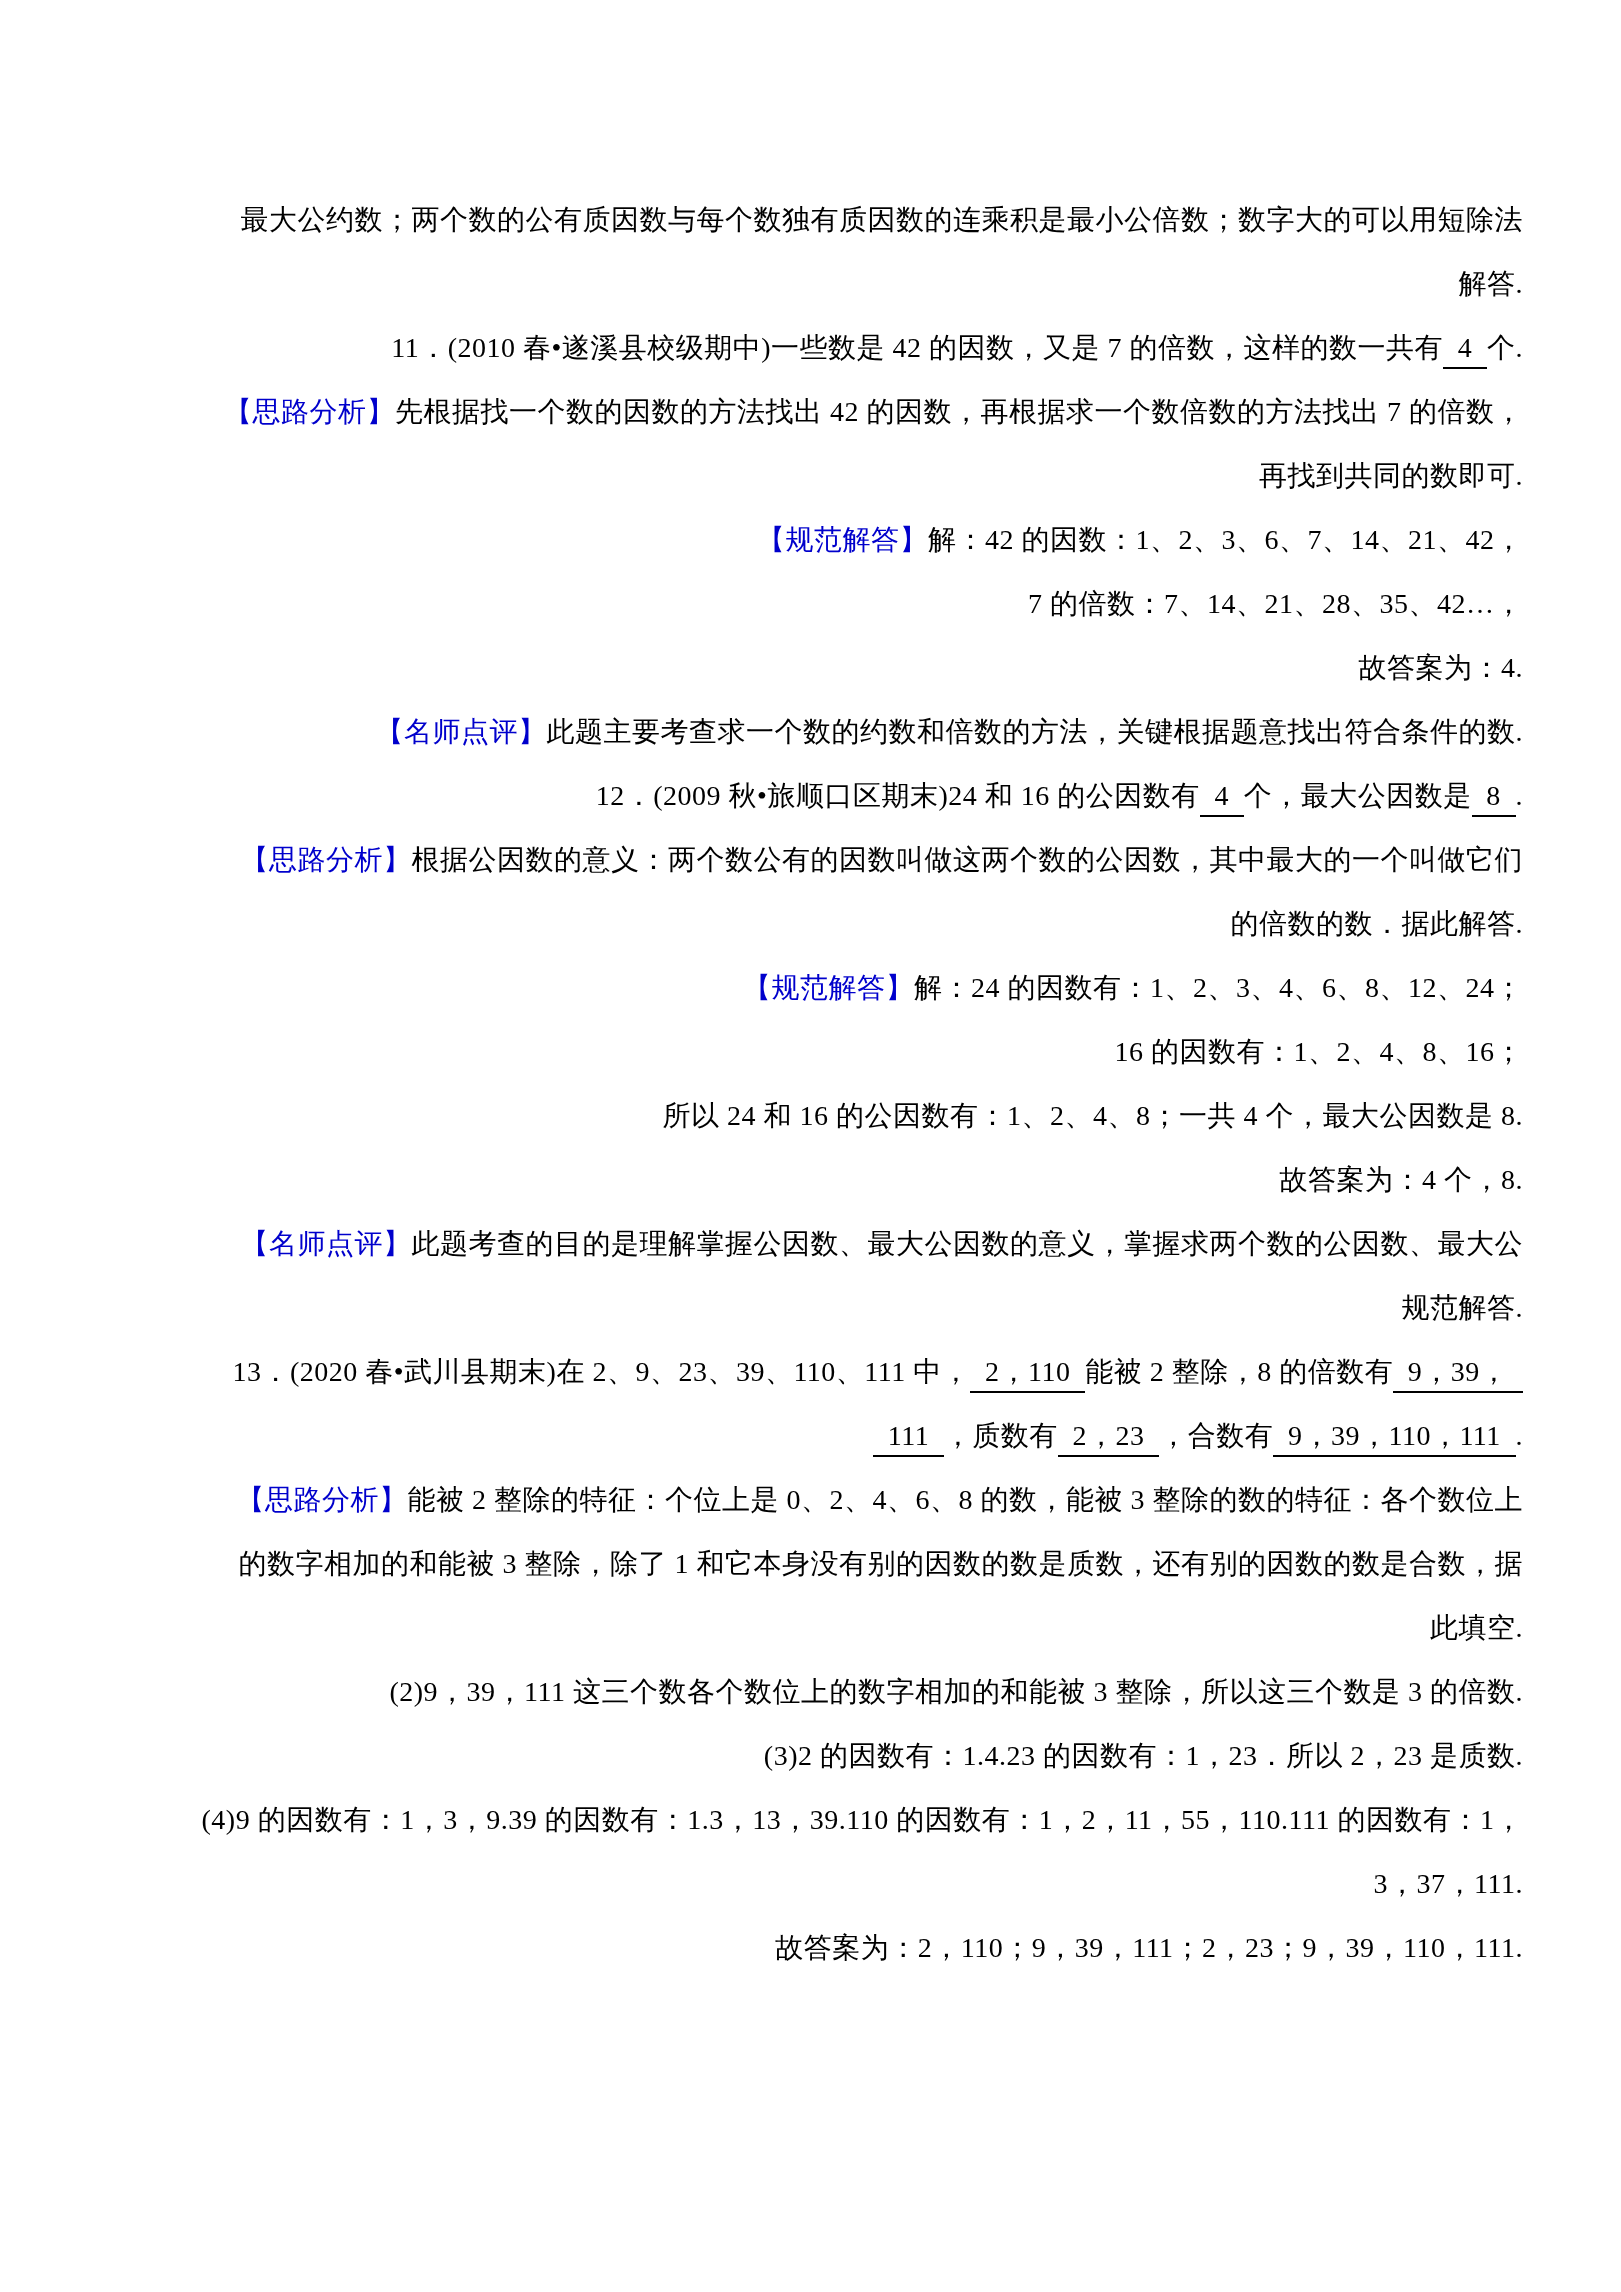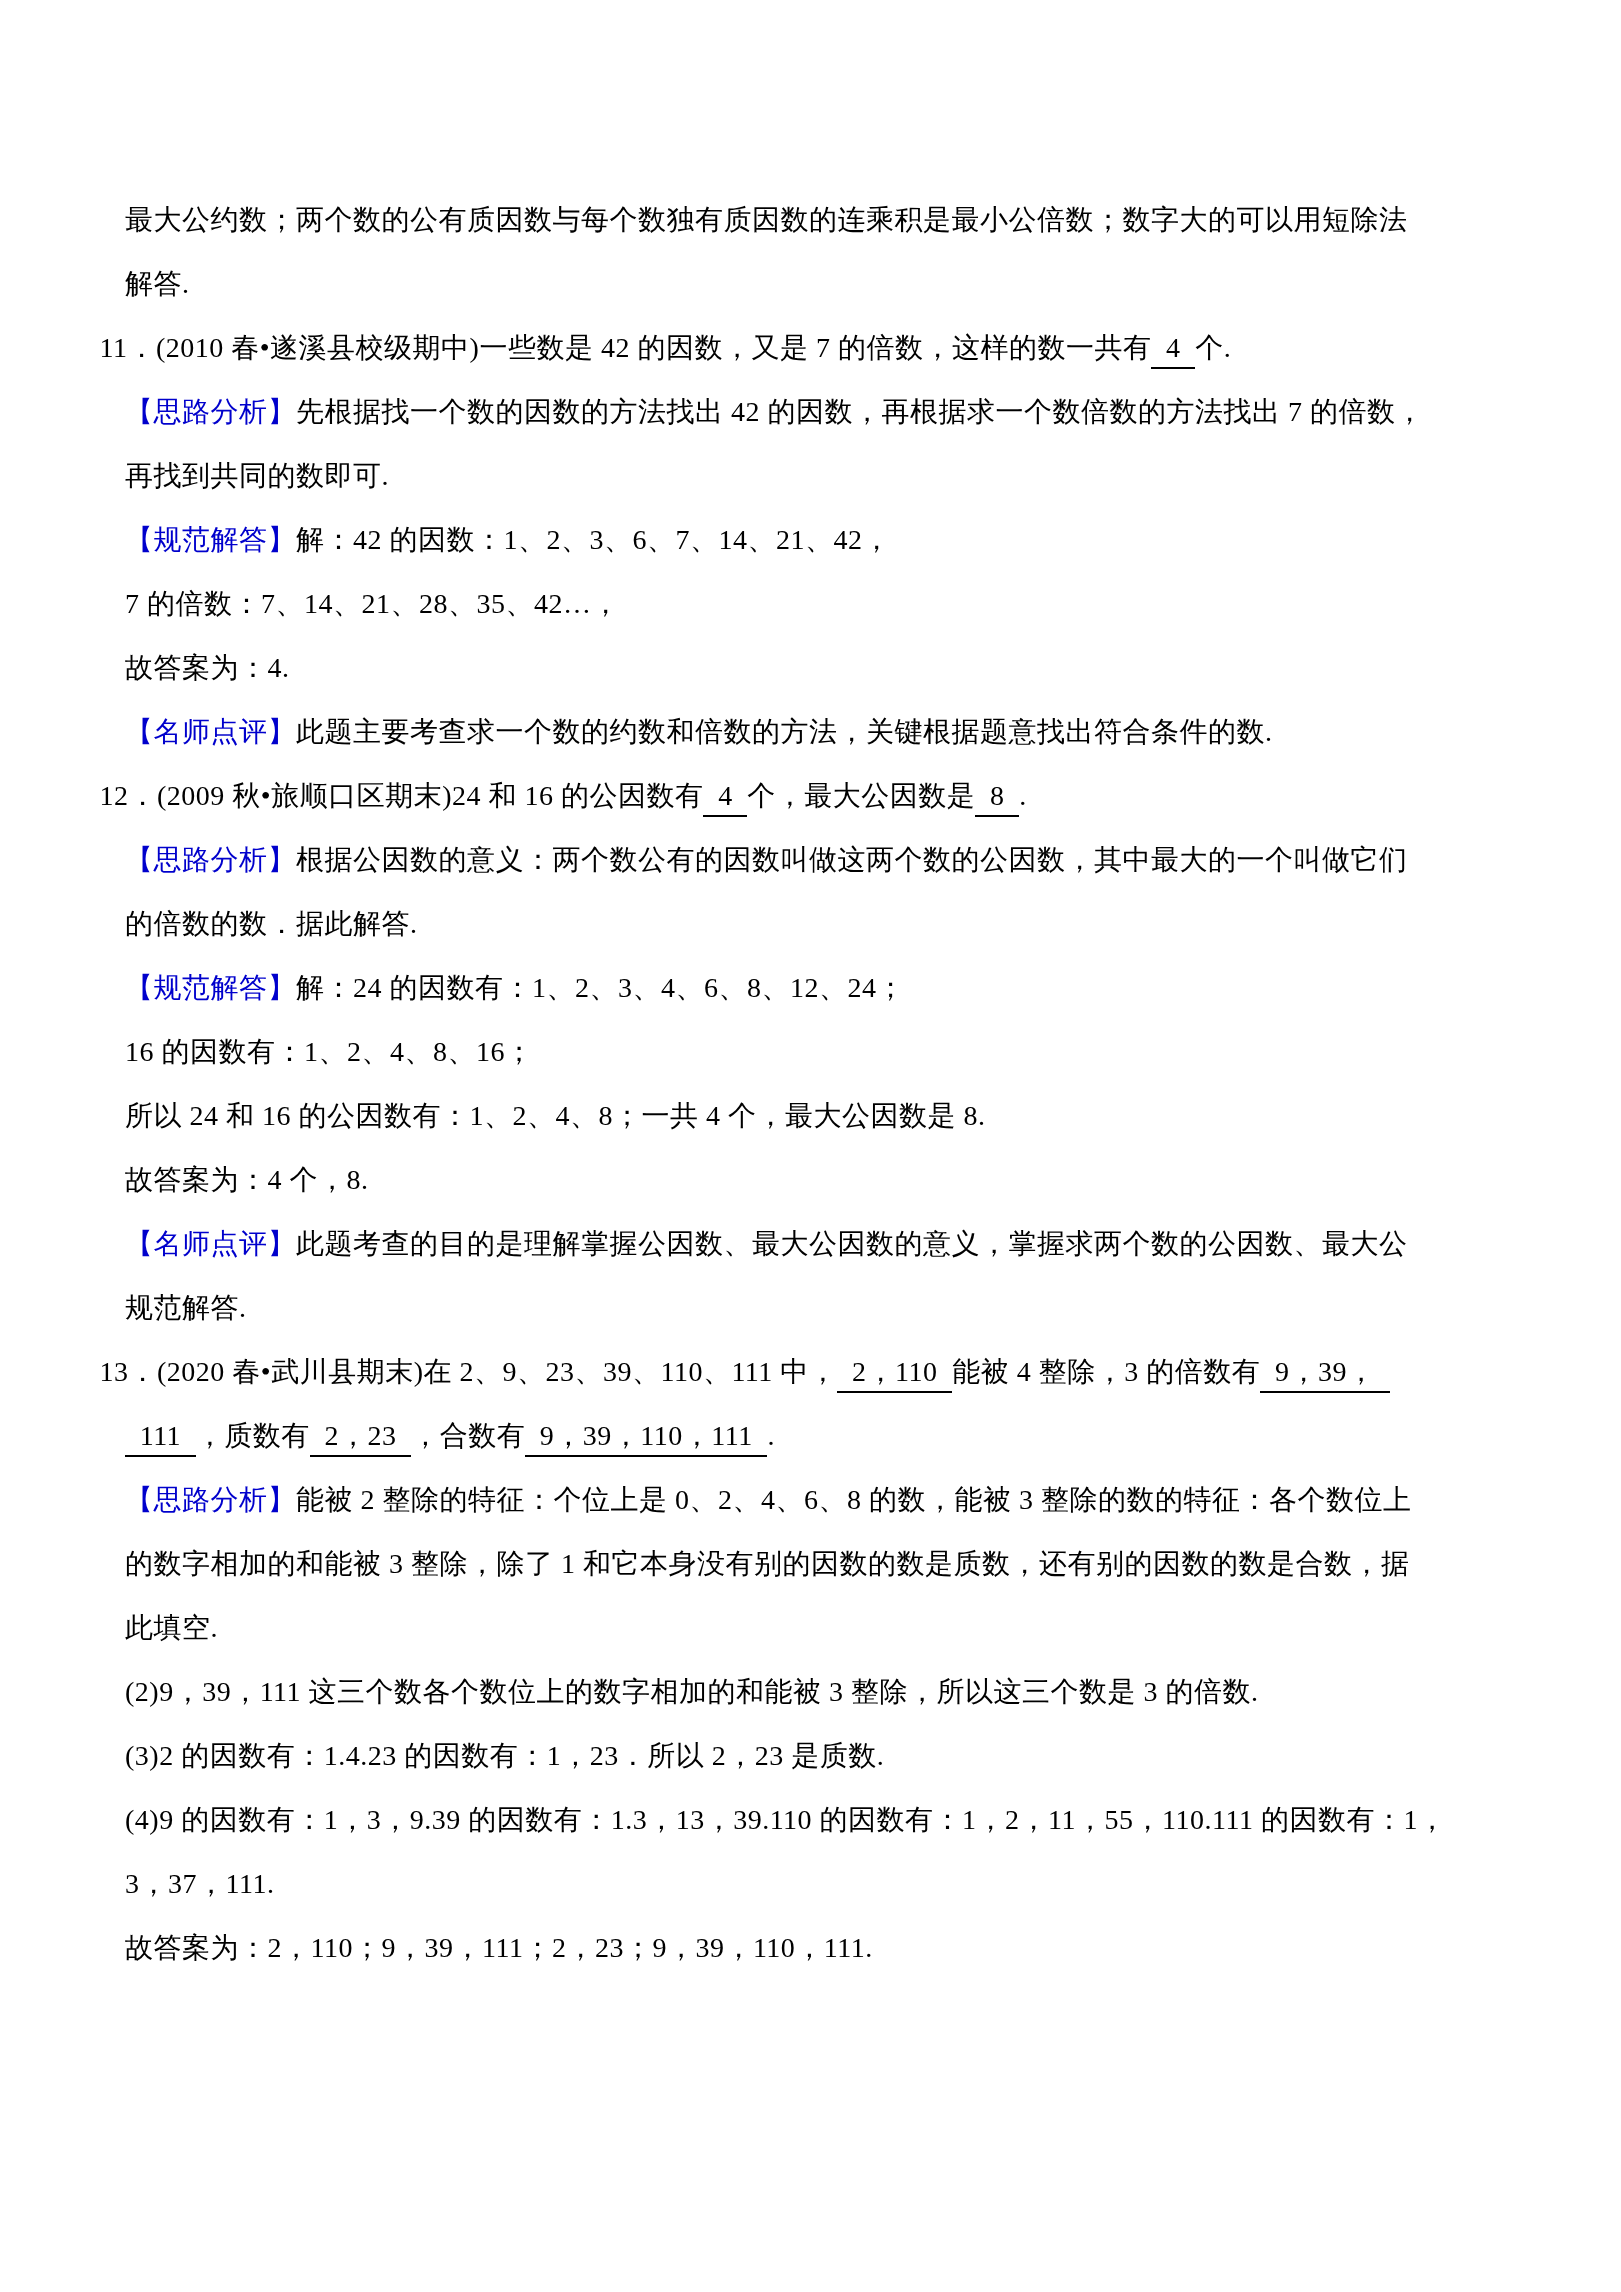--- a/index.html
+++ b/index.html
@@ -12,20 +12,21 @@
     height: 2293px;
     font-family: "Liberation Serif", "DejaVu Serif", serif;
     color: #000000;
     overflow: hidden;
   }
   .page {
     box-sizing: border-box;
     width: 1621px;
     height: 2293px;
     padding: 188px 98px 18px 125px;
+    text-align: right;
   }
   .line {
     font-size: 28px;
     line-height: 64px;
     height: 64px;
     letter-spacing: 0.5px;
     white-space: nowrap;
   }
   .line.question {
     margin-left: -25.5px;
@@ -55,21 +56,21 @@
     <div class="line"><span class="seg-label" style="color: rgb(0, 0, 204);">【名师点评】</span><span class="seg-text">此题主要考查求一个数的约数和倍数的方法，关键根据题意找出符合条件的数.</span></div>
     <div class="line question"><span class="seg-text">12．(2009 秋•旅顺口区期末)24 和 16 的公因数有</span><span class="seg-blank">4</span><span class="seg-text">个，最大公因数是</span><span class="seg-blank">8</span><span class="seg-text">.</span></div>
     <div class="line"><span class="seg-label" style="color: rgb(0, 0, 204);">【思路分析】</span><span class="seg-text">根据公因数的意义：两个数公有的因数叫做这两个数的公因数，其中最大的一个叫做它们</span></div>
     <div class="line"><span class="seg-text">的倍数的数．据此解答.</span></div>
     <div class="line"><span class="seg-label" style="color: rgb(0, 0, 204);">【规范解答】</span><span class="seg-text">解：24 的因数有：1、2、3、4、6、8、12、24；</span></div>
     <div class="line"><span class="seg-text">16 的因数有：1、2、4、8、16；</span></div>
     <div class="line"><span class="seg-text">所以 24 和 16 的公因数有：1、2、4、8；一共 4 个，最大公因数是 8.</span></div>
     <div class="line"><span class="seg-text">故答案为：4 个，8.</span></div>
     <div class="line"><span class="seg-label" style="color: rgb(0, 0, 204);">【名师点评】</span><span class="seg-text">此题考查的目的是理解掌握公因数、最大公因数的意义，掌握求两个数的公因数、最大公</span></div>
     <div class="line"><span class="seg-text">规范解答.</span></div>
-    <div class="line question"><span class="seg-text">13．(2020 春•武川县期末)在 2、9、23、39、110、111 中，</span><span class="seg-blank">2，110</span><span class="seg-text">能被 4 整除，3 的倍数有</span><span class="seg-blank">9，39，</span></div>
+    <div class="line question"><span class="seg-text">13．(2020 春•武川县期末)在 2、9、23、39、110、111 中，</span><span class="seg-blank">2，110</span><span class="seg-text">能被 2 整除，8 的倍数有</span><span class="seg-blank">9，39，</span></div>
     <div class="line"><span class="seg-blank">111</span><span class="seg-text">，质数有</span><span class="seg-blank">2，23</span><span class="seg-text">，合数有</span><span class="seg-blank">9，39，110，111</span><span class="seg-text">.</span></div>
     <div class="line"><span class="seg-label" style="color: rgb(0, 0, 204);">【思路分析】</span><span class="seg-text">能被 2 整除的特征：个位上是 0、2、4、6、8 的数，能被 3 整除的数的特征：各个数位上</span></div>
     <div class="line"><span class="seg-text">的数字相加的和能被 3 整除，除了 1 和它本身没有别的因数的数是质数，还有别的因数的数是合数，据</span></div>
     <div class="line"><span class="seg-text">此填空.</span></div>
     <div class="line"><span class="seg-text">(2)9，39，111 这三个数各个数位上的数字相加的和能被 3 整除，所以这三个数是 3 的倍数.</span></div>
     <div class="line"><span class="seg-text">(3)2 的因数有：1.4.23 的因数有：1，23．所以 2，23 是质数.</span></div>
     <div class="line"><span class="seg-text">(4)9 的因数有：1，3，9.39 的因数有：1.3，13，39.110 的因数有：1，2，11，55，110.111 的因数有：1，</span></div>
     <div class="line"><span class="seg-text">3，37，111.</span></div>
     <div class="line"><span class="seg-text">故答案为：2，110；9，39，111；2，23；9，39，110，111.</span></div>
   </div>

